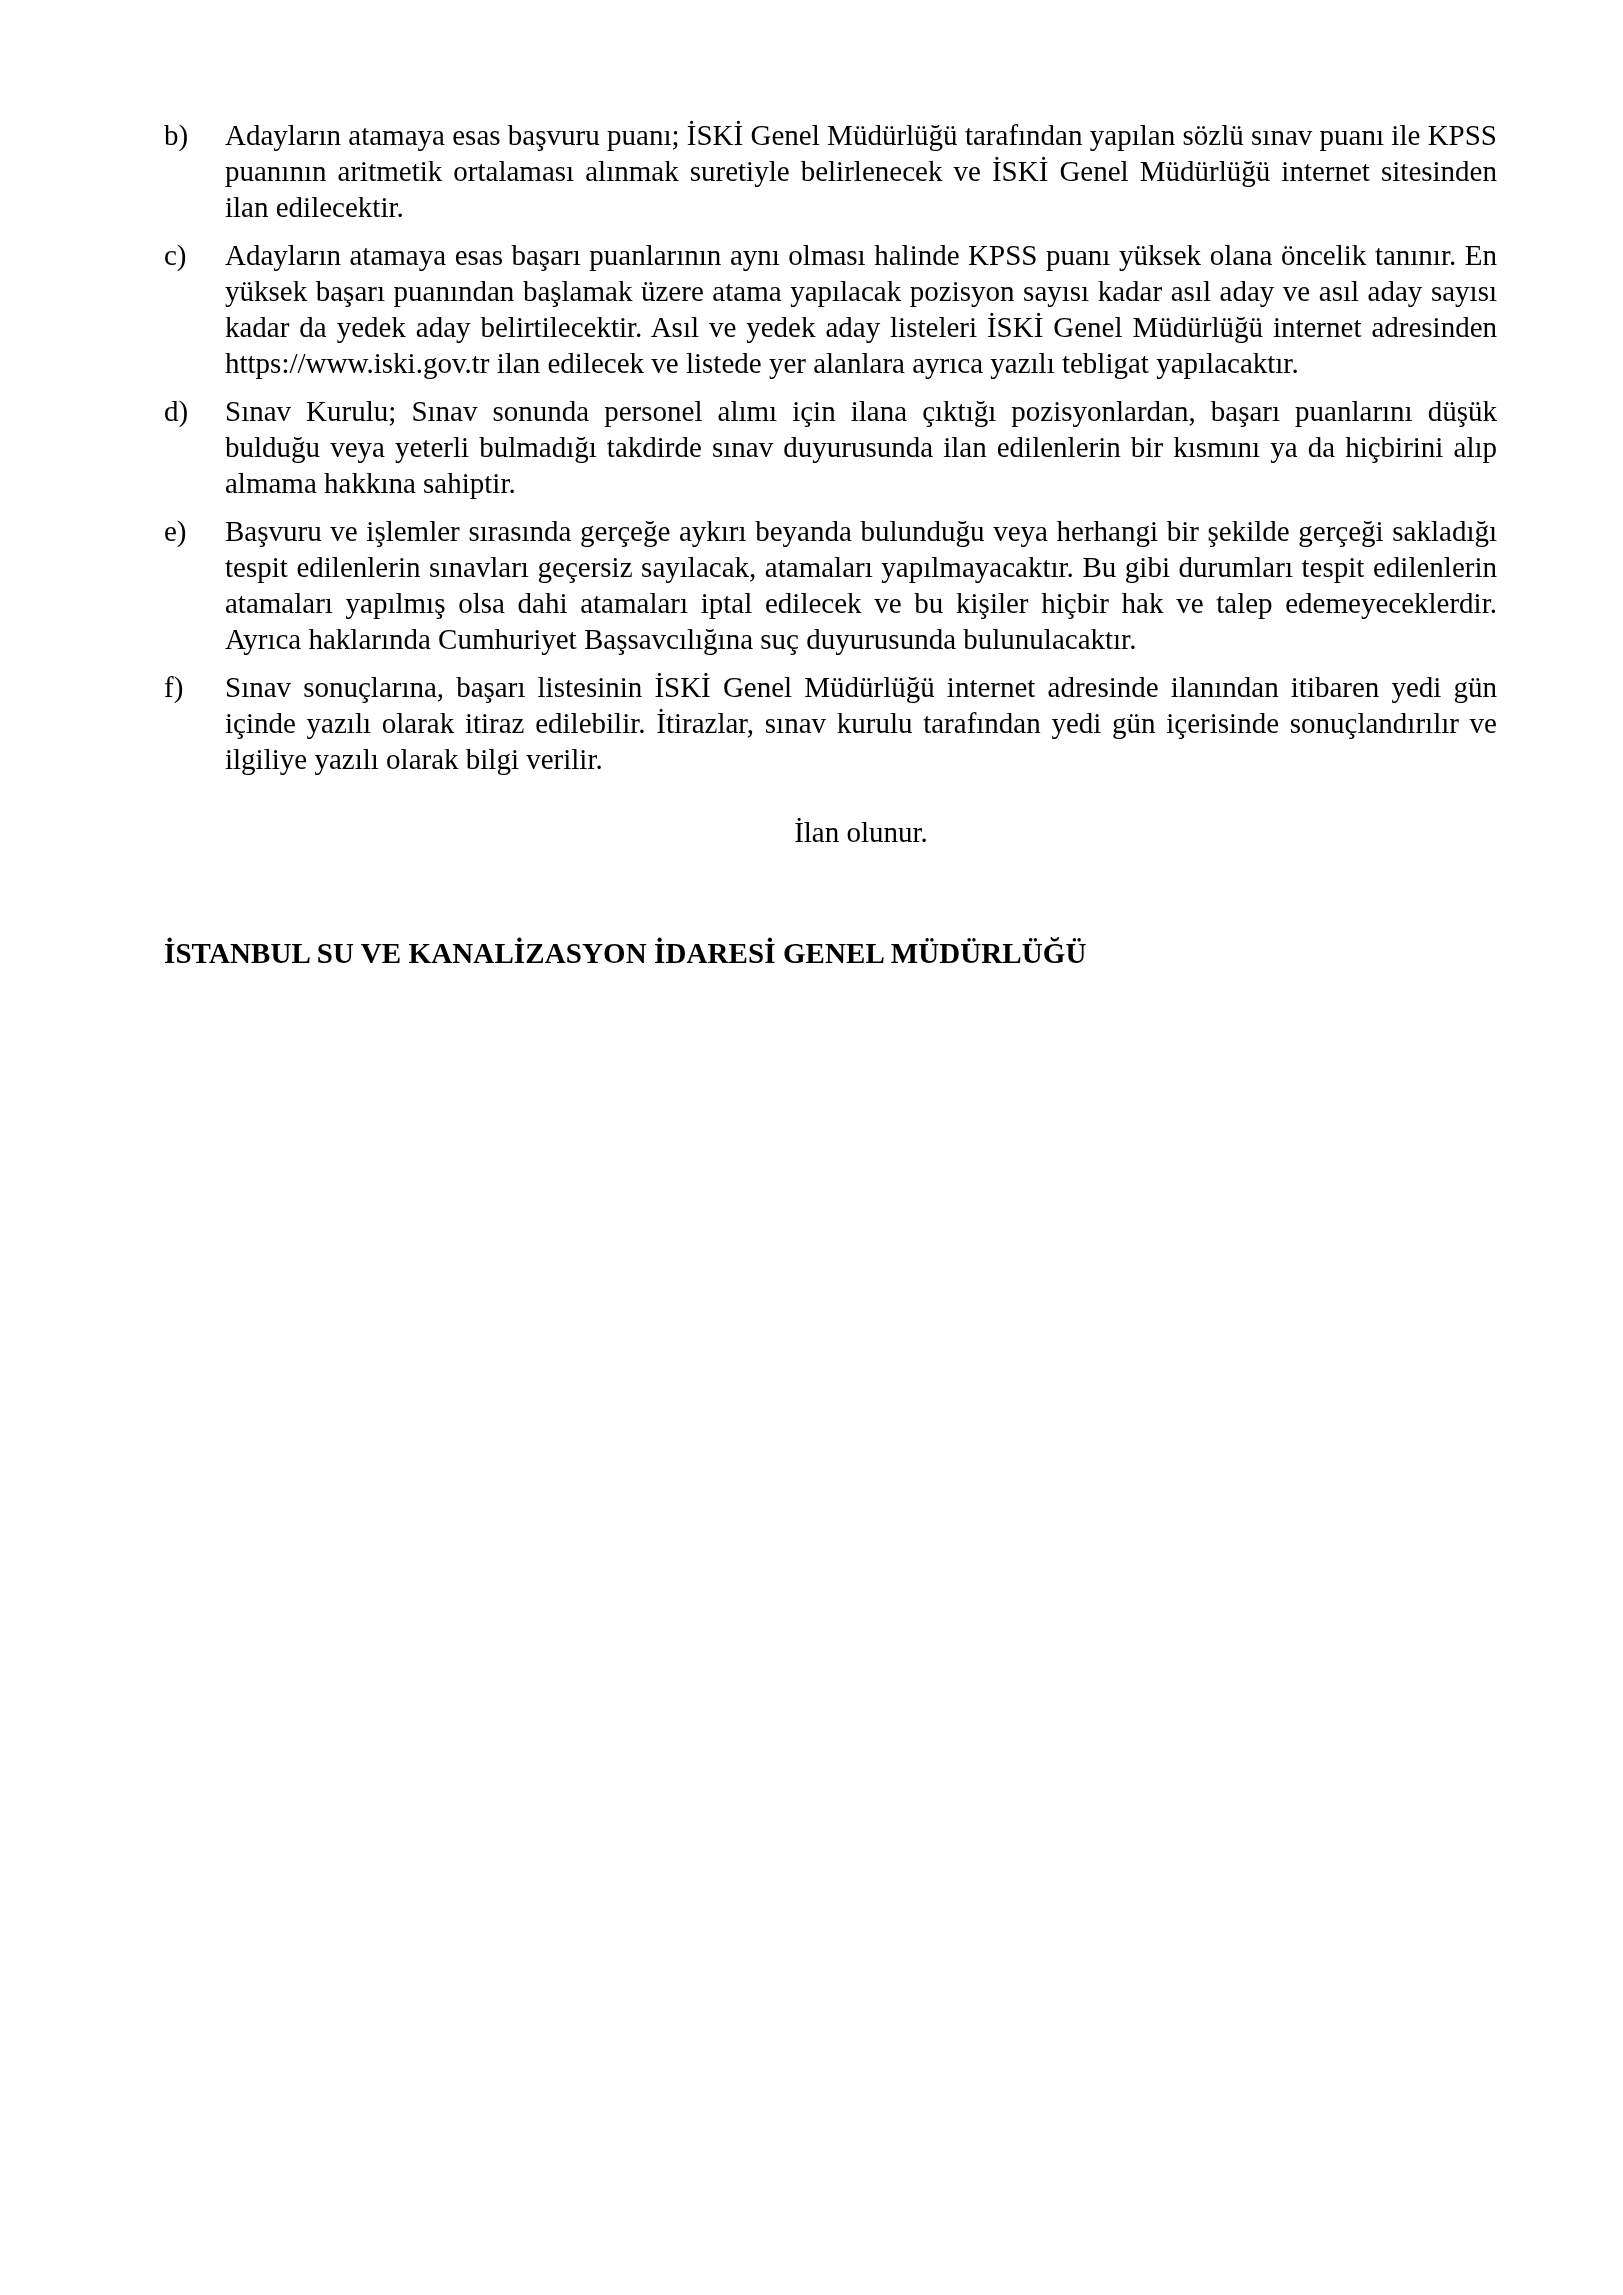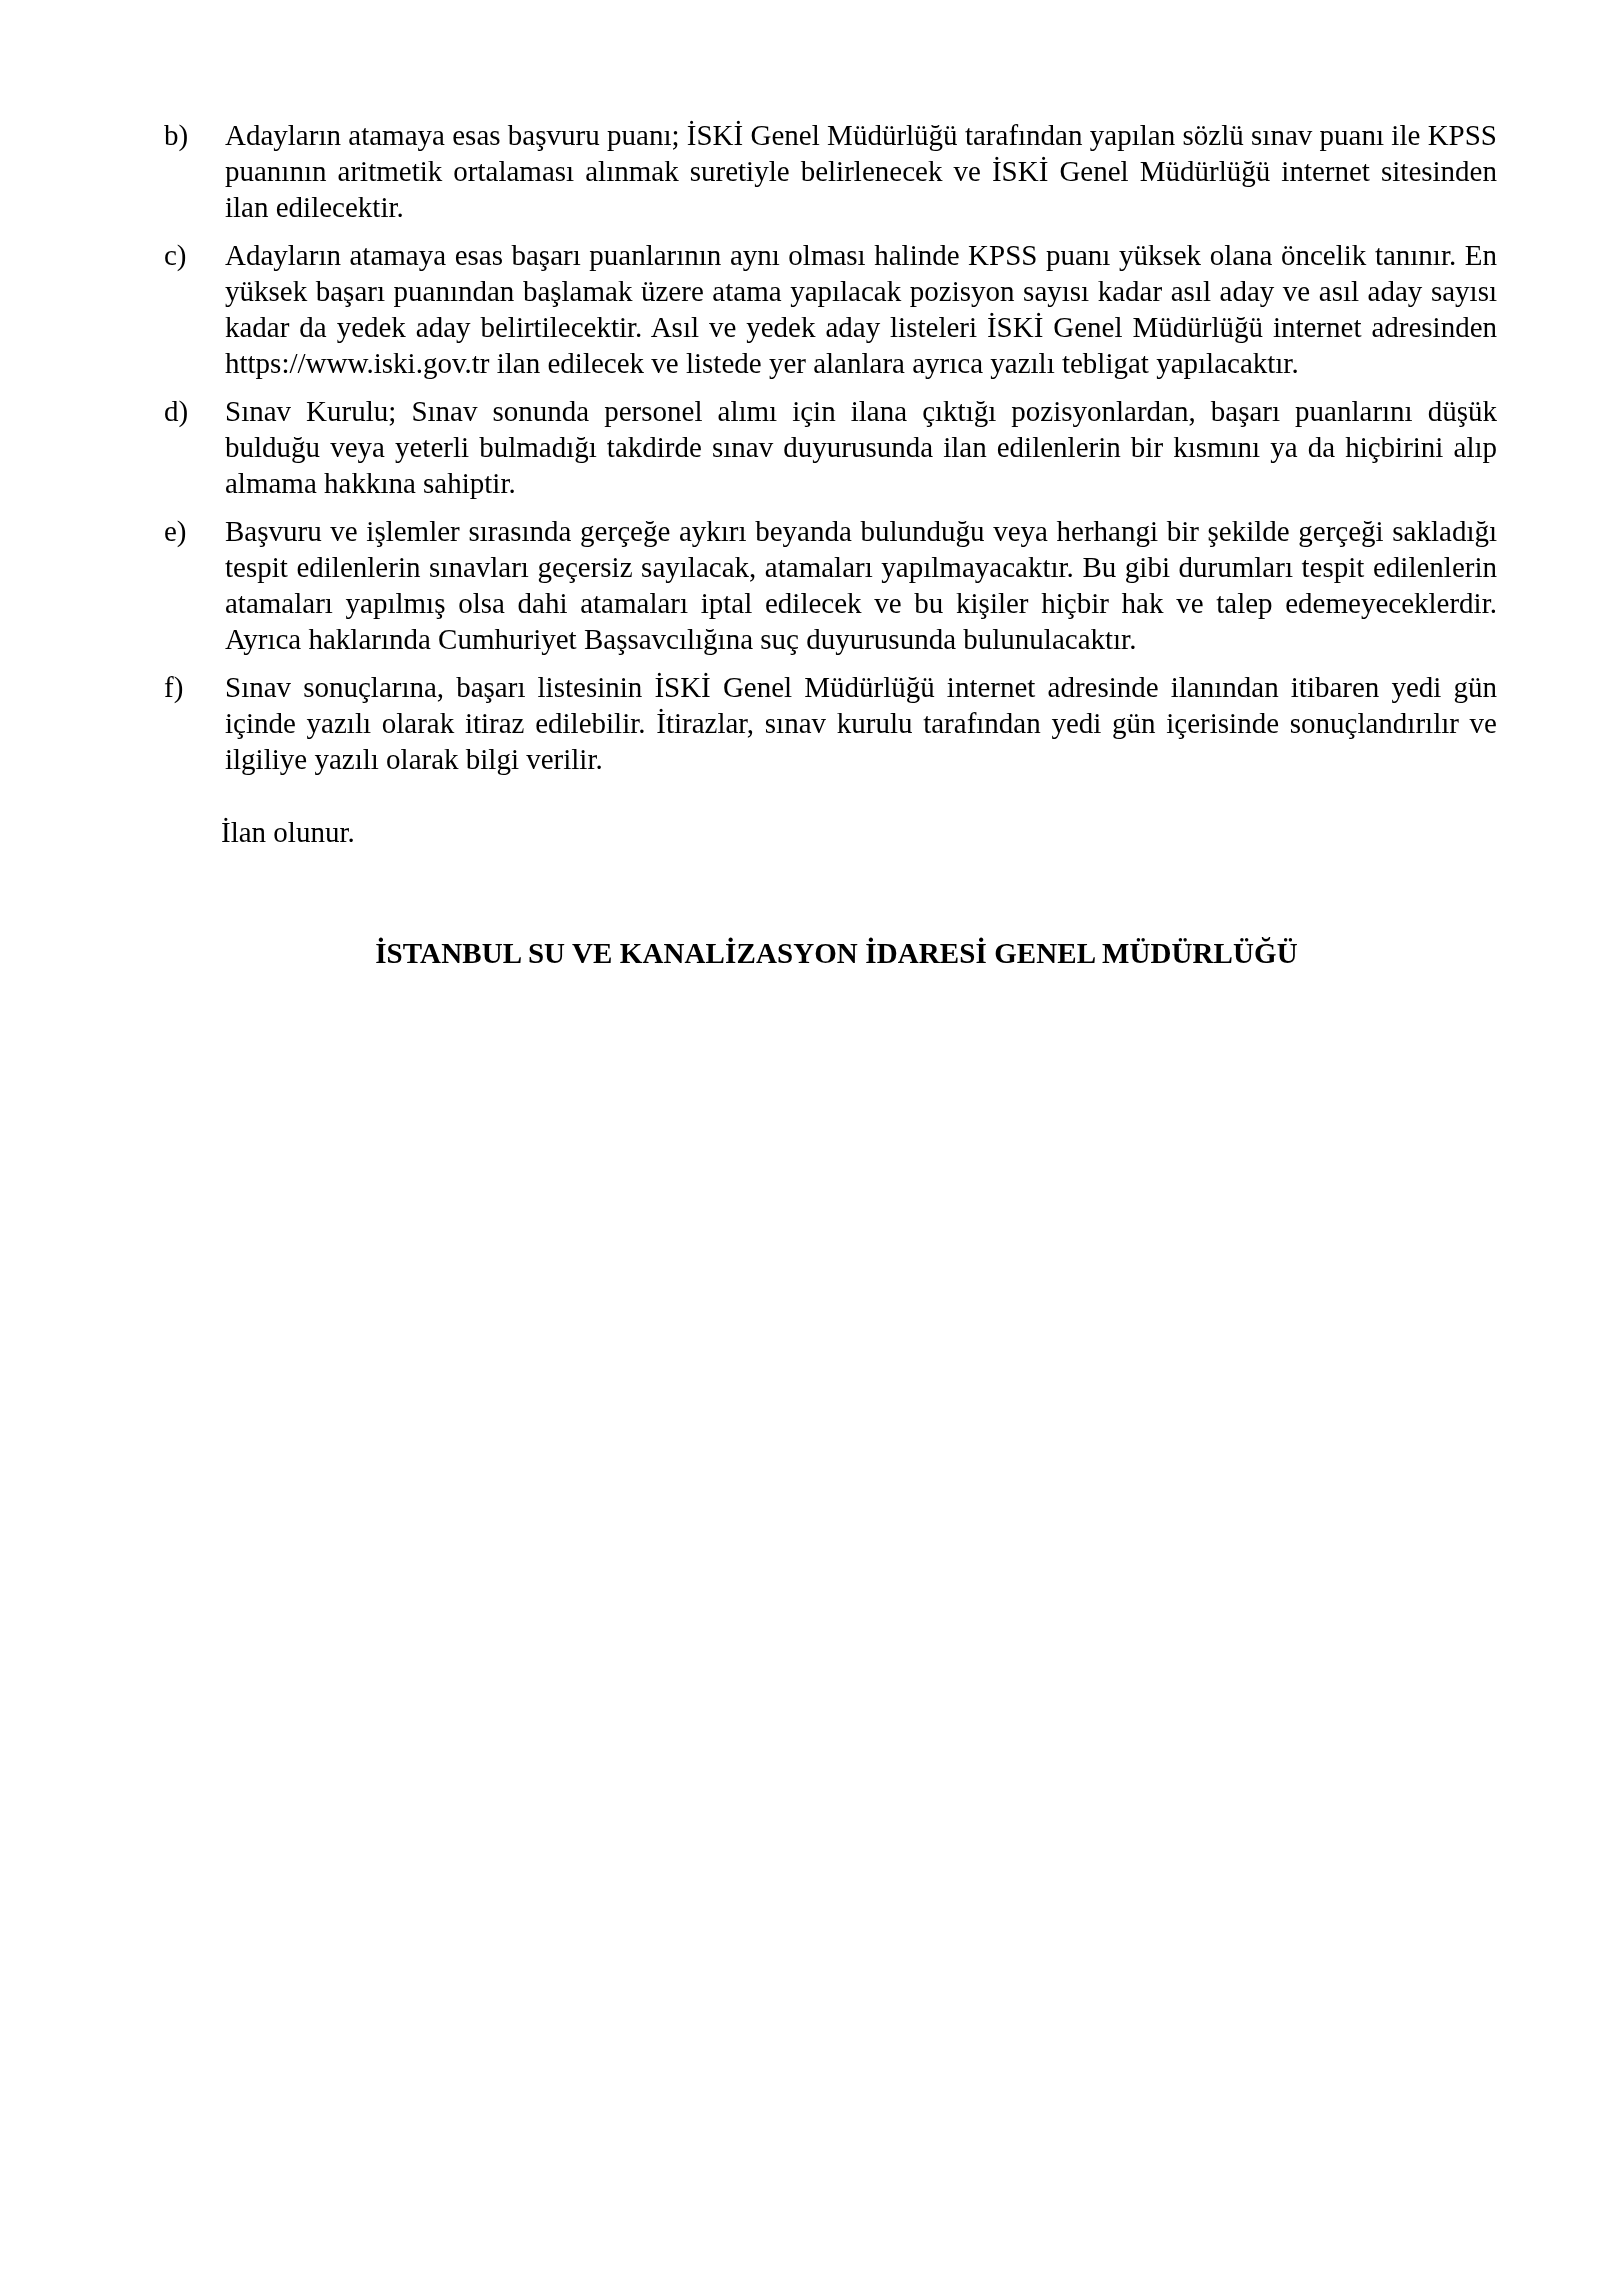--- a/index.html
+++ b/index.html
@@ -51,26 +51,27 @@
     margin: 12px;
     hyphens: none;
   }
   
   .closing {
     font-size: 29px;
     line-height: 36px;
     margin: 8px;
     padding-left: 49px;
     padding-top: 25px;
+    text-align: center;
   }
   .signature {
     font-size: 29px;
     line-height: 36px;
     font-weight: bold;
-    text-align: center;
+    text-align: left;
     margin: 0;
     padding-top: 77px;
     letter-spacing: 0.1px;
   }
 </style>
 </head>
 <body>
 
 <div class="page">
   <div class="content">

